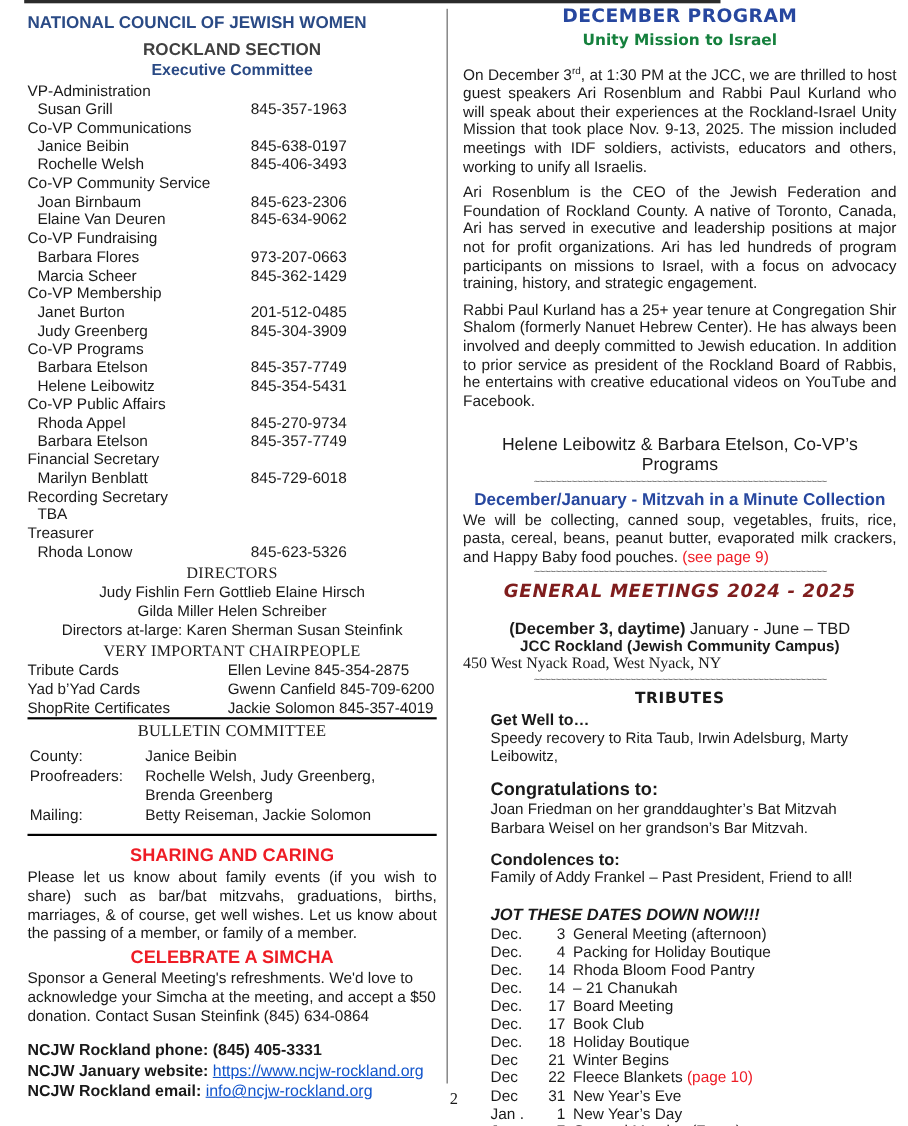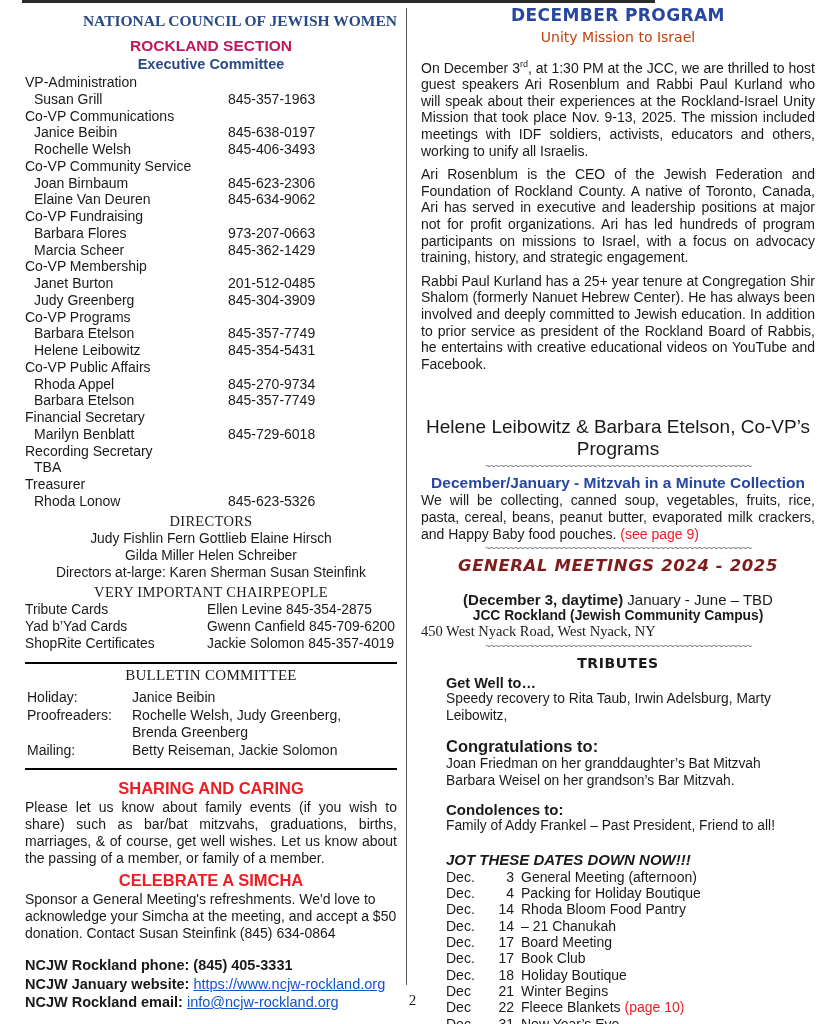--- a/index.html
+++ b/index.html
@@ -7,46 +7,46 @@
     width:825px;height:1024px;background:#ffffff;position:relative;
     font-family:"Liberation Sans",sans-serif;color:#1a1a1a;
     -webkit-font-smoothing:antialiased;
   }
   .top-artifact{position:absolute;left:22px;top:0;width:633px;height:3px;background:#2b2b2b;}
   .vdivider{position:absolute;left:406px;top:8px;width:1px;height:977px;background:#5a5a5a;}
   .col-left{position:absolute;left:25px;top:8px;width:372px;}
   .col-right{position:absolute;left:421px;top:5px;width:394px;}
 
   
-  .org-title{font-size:15.5px;font-weight:bold;color:#2A4A85;text-align:right;margin-top:4px;font-family:Liberation Serif, serif;}
-  .section-title{font-size:15.5px;font-weight:bold;color:#be185d;text-align:center;margin-top:7px;}
+  .org-title{font-size:15.5px;font-weight:bold;color:#2A4A85;text-align:left;margin-top:4px;}
+  .section-title{font-size:15.5px;font-weight:bold;color:#404040;text-align:center;margin-top:7px;}
   .exec-title{font-size:14.5px;font-weight:bold;color:#2A4A85;text-align:center;margin-top:1px;}
   .exec-list{font-size:14px;line-height:16.75px;margin-top:2px;}
   .role-title{}
   .m-row{display:flex;padding-left:9px;}
   .m-name{width:194px;flex:none;}
   .m-phone{}
   .serif-h{font-family:"Liberation Serif",serif;font-size:14.5px;text-align:center;margin-top:3px;letter-spacing:.3px;}
   .dir-line{font-size:13.8px;text-align:center;line-height:17px;}
   .cp-row{display:flex;font-size:13.8px;line-height:17.2px;gap:29px;}
   .cp-label{width:153px;flex:none;}
-  .bulletin-box{border-top:2px solid #000;border-bottom:2px solid #000;margin-top:10px;padding:3px 0 9px 0;}
+  .bulletin-box{border-top:2px solid #000;border-bottom:2px solid #000;padding:3px 0 9px 0;}
   .b-row{display:flex;font-size:14px;line-height:17.5px;}
   .b-label{width:105px;flex:none;padding-left:2px;}
   .red-h{color:#EE1C25;font-weight:bold;font-size:16.5px;text-align:center;margin-top:9px;margin-bottom:1px;}
   .para-just{font-size:14px;line-height:17px;text-align:justify;margin:0;}
   .para-left{font-size:14px;line-height:17px;margin:0;}
   .contact{margin-top:14px;font-size:14.5px;line-height:18.5px;font-weight:bold;}
   .link{color:#1155CC;text-decoration:underline;font-weight:normal;}
 
   
   .r-title{font-family:"DejaVu Sans",sans-serif;font-size:17px;font-weight:bold;color:#27479F;text-align:center;letter-spacing:.4px;}
-  .r-sub{font-family:"DejaVu Sans",sans-serif;font-size:14px;font-weight:normal;color:#c2410c;text-align:center;margin-top:4px;margin-bottom:11px;}
+  .r-sub{font-family:"DejaVu Sans",sans-serif;font-size:14px;font-weight:bold;color:#15803d;text-align:center;margin-top:4px;margin-bottom:11px;}
   .para{font-size:14px;line-height:16.6px;text-align:justify;margin:0 0 7px 0;}
-  .byline{font-size:19px;text-align:center;margin-top:44px;}
+  .byline{font-size:16px;text-align:center;margin-top:24px;}
   .tdiv{text-align:center;color:#707070;font-size:10px;line-height:10px;letter-spacing:-1px;overflow:hidden;white-space:nowrap;margin:2px 0;}
   .mz-title{font-size:15.5px;font-weight:bold;color:#27479F;text-align:center;}
   .gm-title{font-family:"DejaVu Sans",sans-serif;font-size:16.5px;font-weight:bold;font-style:italic;color:#7f1d1d;text-align:center;letter-spacing:.6px;margin-top:2px;}
   .gm-l1{font-size:15px;text-align:center;margin-top:16px;}
   .gm-l2{font-size:13.8px;font-weight:bold;text-align:center;}
   .gm-l3{font-family:"Liberation Serif",serif;font-size:14.5px;}
   .trib-title{font-family:"DejaVu Sans",sans-serif;font-size:14px;font-weight:bold;text-align:center;letter-spacing:.6px;margin-top:3px;}
   .indent{padding-left:25px;}
   .sec-h{font-weight:bold;font-size:14.5px;margin-top:9px;}
   .sec-h.big{font-size:16.5px;margin-top:13px;}
@@ -164,21 +164,21 @@
     </div>
   <div class="cp-row">
       <span class="cp-label">ShopRite Certificates</span>
       <span>Jackie  Solomon  845-357-4019</span>
     </div>
 
   <div class="bulletin-box">
     <div class="serif-h" style="margin-top:0;font-size:15px;">BULLETIN COMMITTEE</div>
     <div style="height:5px;"></div>
     <div class="b-row">
-        <span class="b-label">Holiday:</span>
+        <span class="b-label">County:</span>
         <span>Janice Beibin</span>
       </div>
     <div class="b-row">
         <span class="b-label">Proofreaders:</span>
         <span>Rochelle Welsh, Judy Greenberg,</span>
       </div>
     <div class="b-row">
         <span class="b-label"></span>
         <span>Brenda Greenberg</span>
       </div>

